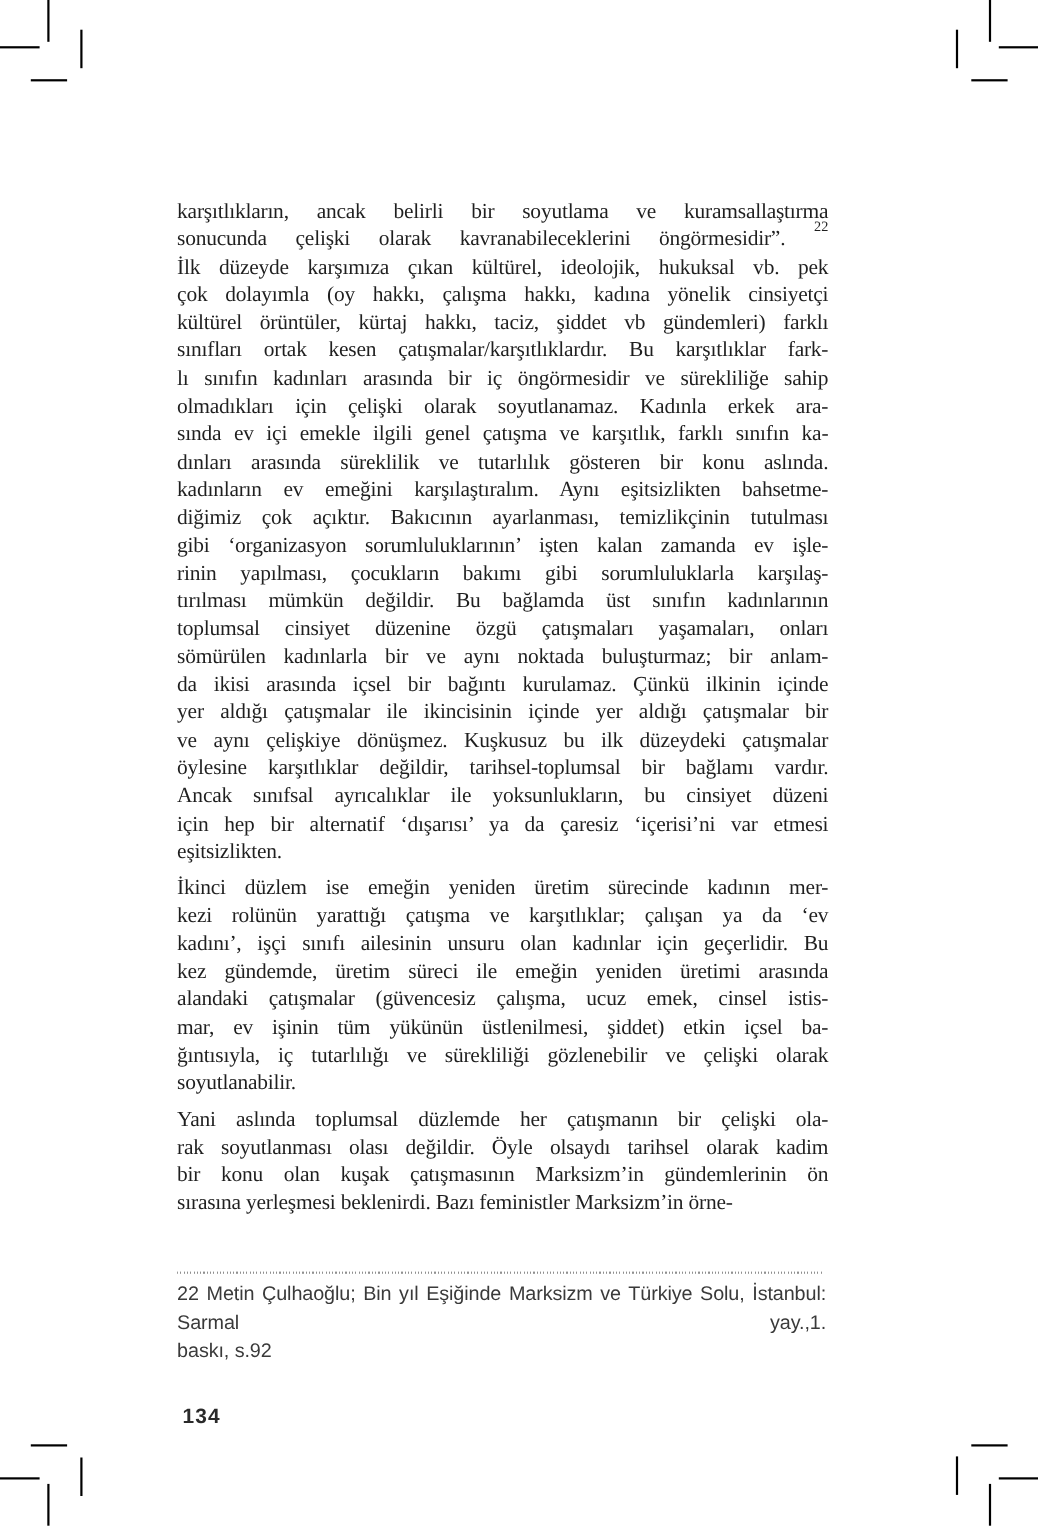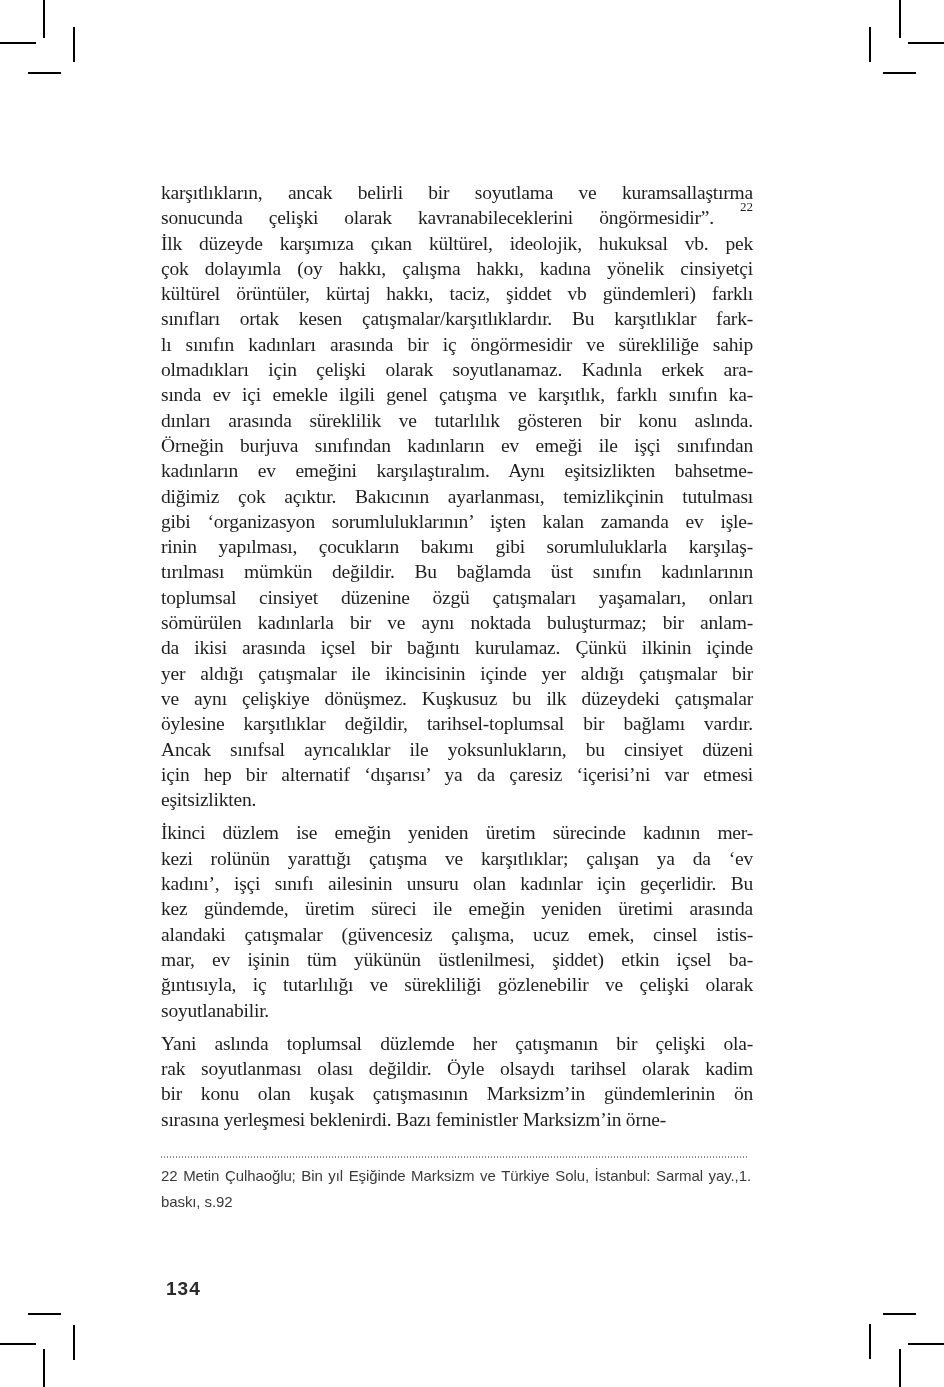--- a/index.html
+++ b/index.html
@@ -32,21 +32,21 @@
     line-height: 0;
     position: relative; top: -6px;
     letter-spacing: 0;
   }
 
   
   .footnote {
     position: absolute;
     left: 161px; top: 1156px; width: 590px;
     font-family: "Liberation Sans", sans-serif;
-    font-size: 15px;
+    font-size: 18px;
     line-height: 26px;
     color: #3a3a3a;
     letter-spacing: -0.1px;
   }
   .fn-sep {
     height: 2px; width: 588px;
     background-image: repeating-linear-gradient(to right, #8f8f8f 0 1px, transparent 1px 3px);
     margin-bottom: 5px;
   }
   .fn-line { text-align: justify; text-align-last: justify; }
@@ -93,21 +93,20 @@
         <div class="line">karşıtlıkların, ancak belirli bir soyutlama ve kuramsallaştırma</div>
         <div class="line">sonucunda çelişki olarak kavranabileceklerini öngörmesidir”. <sup>22</sup></div>
         <div class="line">İlk düzeyde karşımıza çıkan kültürel, ideolojik, hukuksal vb. pek</div>
         <div class="line">çok dolayımla (oy hakkı, çalışma hakkı, kadına yönelik cinsiyetçi</div>
         <div class="line">kültürel örüntüler, kürtaj hakkı, taciz, şiddet vb gündemleri) farklı</div>
         <div class="line">sınıfları ortak kesen çatışmalar/karşıtlıklardır. Bu karşıtlıklar fark-</div>
         <div class="line">lı sınıfın kadınları arasında bir iç öngörmesidir ve sürekliliğe sahip</div>
         <div class="line">olmadıkları için çelişki olarak soyutlanamaz. Kadınla erkek ara-</div>
         <div class="line">sında ev içi emekle ilgili genel çatışma ve karşıtlık, farklı sınıfın ka-</div>
         <div class="line">dınları arasında süreklilik ve tutarlılık gösteren bir konu aslında.</div>
-        <div class="line">Örneğin burjuva sınıfından kadınların ev emeği ile işçi sınıfından</div>
         <div class="line">kadınların ev emeğini karşılaştıralım. Aynı eşitsizlikten bahsetme-</div>
         <div class="line">diğimiz çok açıktır. Bakıcının ayarlanması, temizlikçinin tutulması</div>
         <div class="line">gibi ‘organizasyon sorumluluklarının’ işten kalan zamanda ev işle-</div>
         <div class="line">rinin yapılması, çocukların bakımı gibi sorumluluklarla karşılaş-</div>
         <div class="line">tırılması mümkün değildir. Bu bağlamda üst sınıfın kadınlarının</div>
         <div class="line">toplumsal cinsiyet düzenine özgü çatışmaları yaşamaları, onları</div>
         <div class="line">sömürülen kadınlarla bir ve aynı noktada buluşturmaz; bir anlam-</div>
         <div class="line">da ikisi arasında içsel bir bağıntı kurulamaz. Çünkü ilkinin içinde</div>
         <div class="line">yer aldığı çatışmalar ile ikincisinin içinde yer aldığı çatışmalar bir</div>
         <div class="line">ve aynı çelişkiye dönüşmez. Kuşkusuz bu ilk düzeydeki çatışmalar</div>

